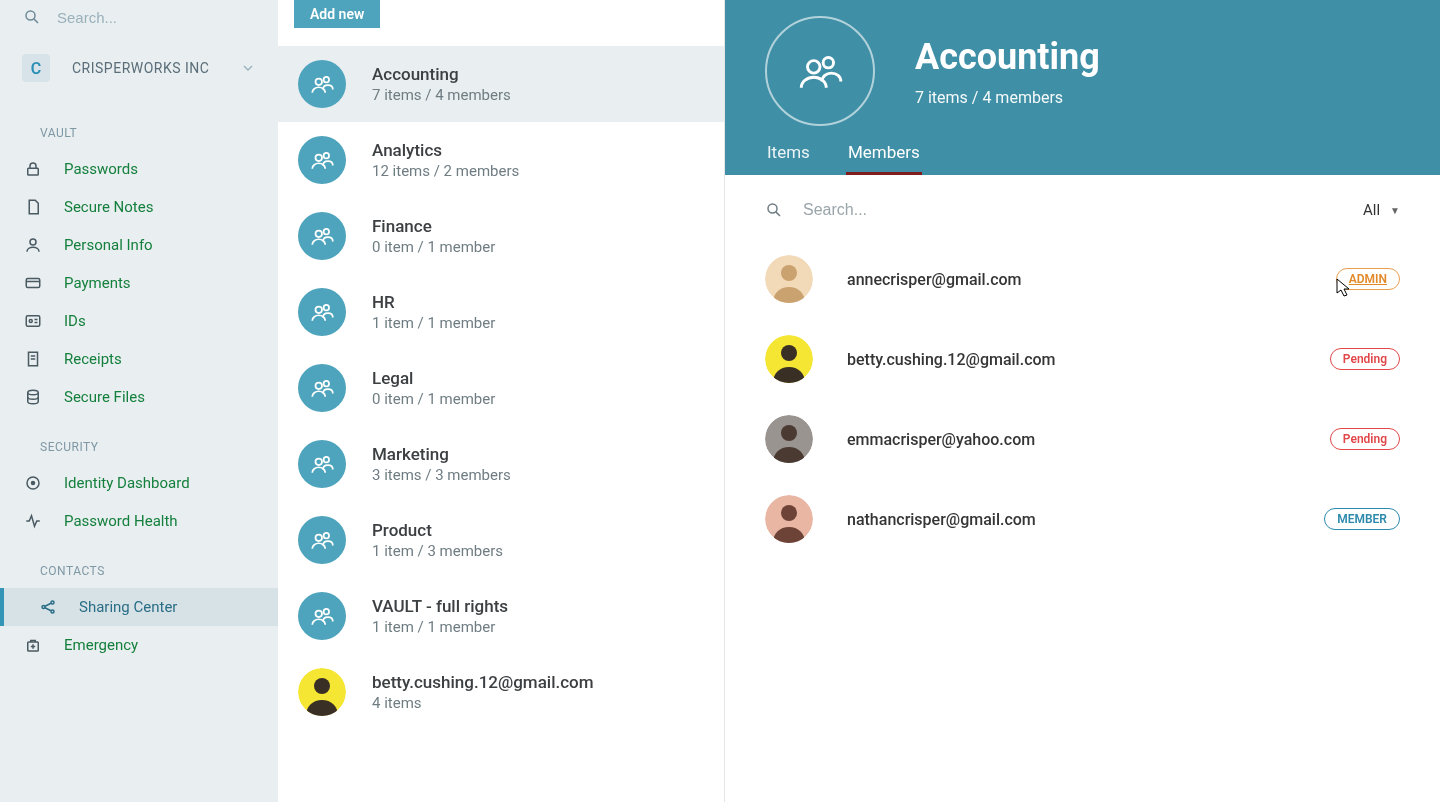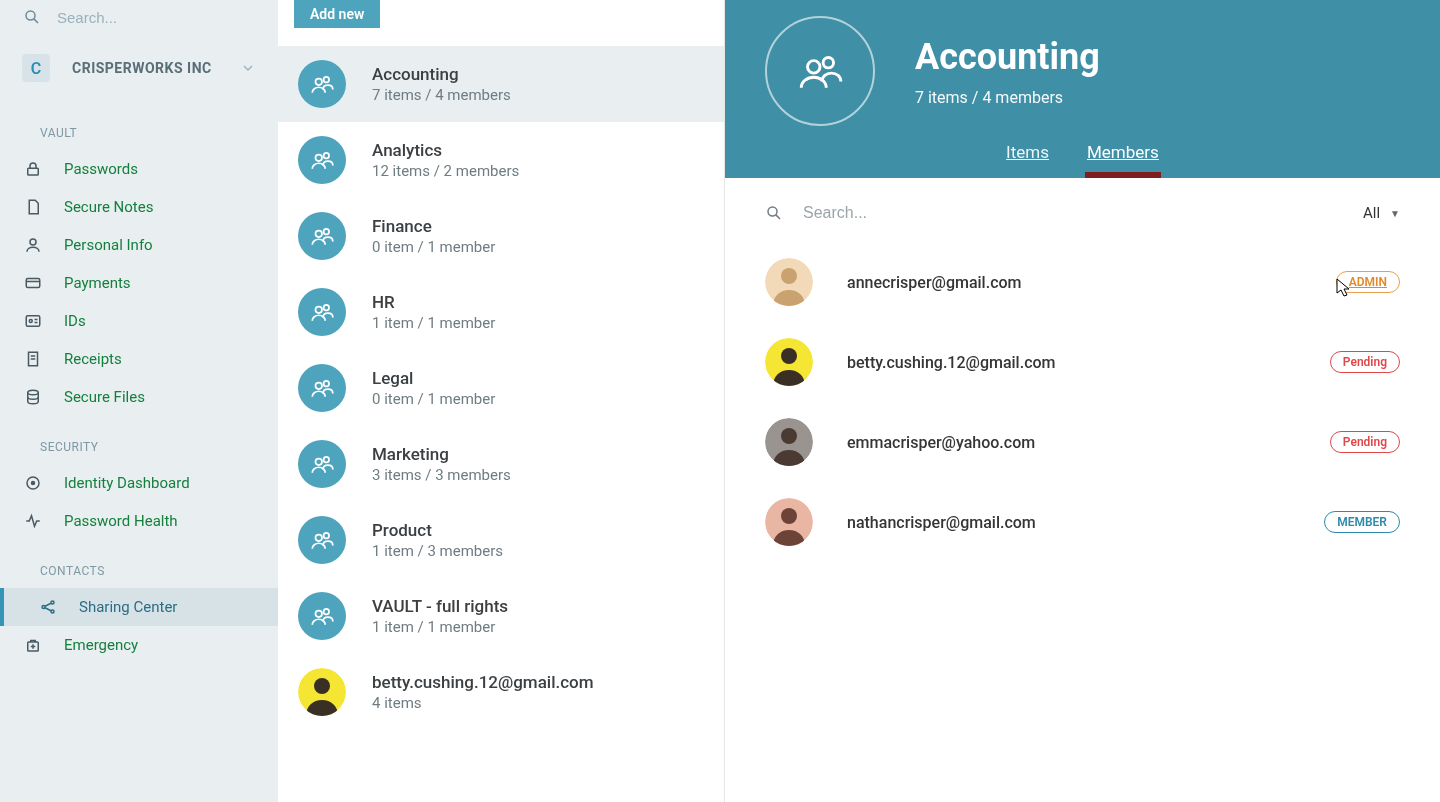--- a/index.html
+++ b/index.html
@@ -4,21 +4,21 @@
 <style>
 * { box-sizing: border-box; margin: 0; padding: 0; }
 body { font-family: -apple-system, BlinkMacSystemFont, "Segoe UI", Roboto, Helvetica, Arial, sans-serif; color: #333; background: #fff; width: 1440px; height: 802px; overflow: hidden; display: flex; }
 .sidebar { width: 278px; background: #e9eef1; height: 100%; display: flex; flex-direction: column; padding-top: 0; }
 .search-row { display: flex; align-items: center; padding: 8px 22px 12px; color: #8aa3ae; }
 .search-row .icon { width: 20px; display: flex; justify-content: center; }
 .search-row input { border: none; background: transparent; margin-left: 16px; font-size: 15px; color: #555; outline: none; }
 .search-row input::placeholder { color: #9ab1bb; }
 .org-row { display: flex; align-items: center; padding: 16px 22px 20px; }
 .org-logo { width: 28px; height: 28px; background: #d8e3e9; border-radius: 4px; display: flex; align-items: center; justify-content: center; color: #2a8fb4; font-weight: 600; }
-.org-name { flex: 1; margin-left: 22px; font-size: 14px; letter-spacing: 0.5px; color: #5a6e78; font-weight: 700; }
+.org-name { flex: 1; margin-left: 22px; font-size: 14px; letter-spacing: 0.5px; color: #5a6e78; font-weight: 400; }
 .chev { color: #9ab1bb; }
 .section-label { padding: 24px 40px 10px; font-size: 12px; letter-spacing: 0.5px; color: #7e98a4; }
 .nav-item { display: flex; align-items: center; padding: 10px 22px; color: #15803d; font-size: 15px; cursor: pointer; }
 .nav-item.active { background: #d7e2e7; border-left: 4px solid #3595b6; padding-left: 33px; color: #2a6e86; }
 .nav-item .icon { width: 22px; display: flex; justify-content: center; color: #4a5a62; }
 .nav-item.active .icon { color: #2a6e86; }
 .nav-item span.label { margin-left: 20px; }
 
 .mid { width: 447px; background: #fff; height: 100%; border-right: 1px solid #e6e6e6; display: flex; flex-direction: column; overflow-y: auto; }
 .addnew { margin: 0 0 18px 16px; display: inline-block; background: #4ea4bc; color: #fff; padding: 6px 16px; font-size: 14px; font-weight: 600; cursor: pointer; width: fit-content; }
@@ -32,23 +32,23 @@
 .avatar { width: 48px; height: 48px; border-radius: 50%; display: flex; align-items: center; justify-content: center; flex-shrink: 0; overflow: hidden; }
 
 .detail { flex: 1; display: flex; flex-direction: column; height: 100%; }
 .header { background: #3f8fa6; color: #fff; padding: 16px 40px 0; display: flex; flex-direction: column; }
 .header-top { display: flex; align-items: center; }
 .header-icon { width: 110px; height: 110px; border: 2px solid rgba(255,255,255,0.6); border-radius: 50%; display: flex; align-items: center; justify-content: center; }
 .header-icon svg { width: 50px; height: 50px; }
 .header-info { margin-left: 40px; }
 .header-title { font-size: 36px; font-weight: 700; }
 .header-sub { font-size: 16px; margin-top: 10px; opacity: 0.95; }
-.tabs { display: flex; justify-content: center; gap: 34px; margin-top: 8px; text-decoration: underline; }
+.tabs { display: flex; gap: 34px; margin-top: 8px; }
 .tab { padding: 8px 2px 10px; font-size: 17px; cursor: pointer; opacity: 0.9; }
-.tab.active { border-bottom: 6px solid #7f1d1d; opacity: 1; }
+.tab.active { border-bottom: 3px solid #7f1d1d; opacity: 1; }
 
 .detail-body { padding: 18px 40px; }
 .search2 { display: flex; align-items: center; padding: 8px 0 20px; }
 .search2 .icon { color: #6f7d83; }
 .search2 input { border: none; margin-left: 20px; font-size: 16px; outline: none; flex: 1; }
 .search2 input::placeholder { color: #9aa5aa; }
 .filter { margin-left: auto; display: flex; align-items: center; color: #333; font-size: 15px; cursor: pointer; }
 .filter .tri { margin-left: 10px; font-size: 10px; color: #666; }
 
 .member-row { display: flex; align-items: center; padding: 16px 0; }

